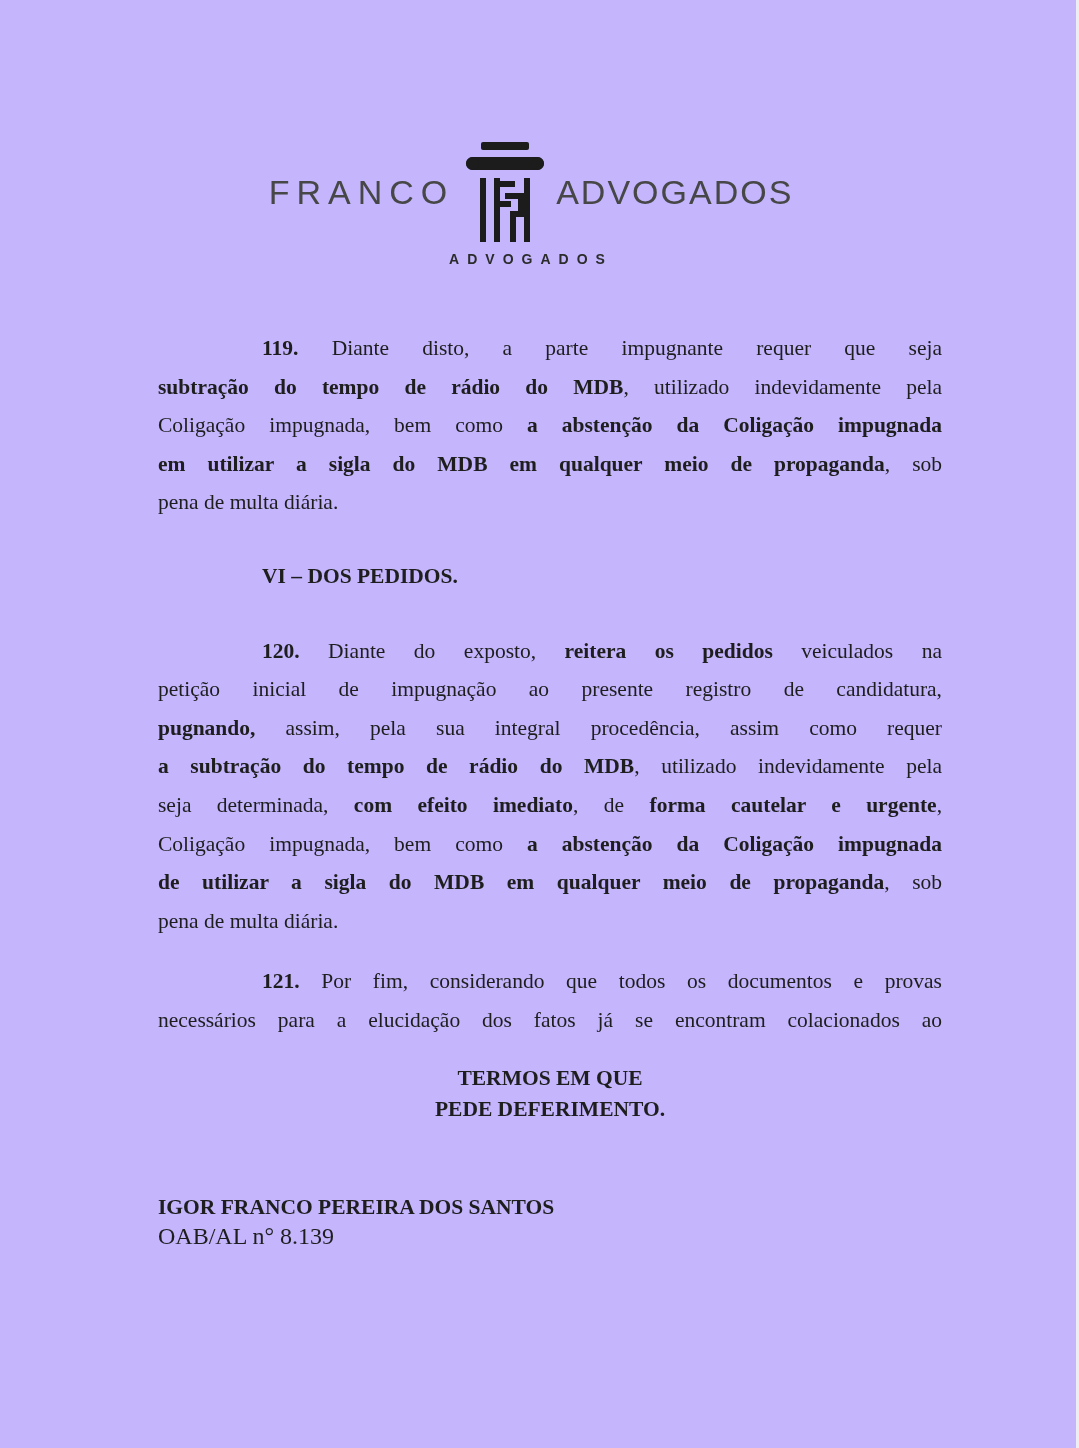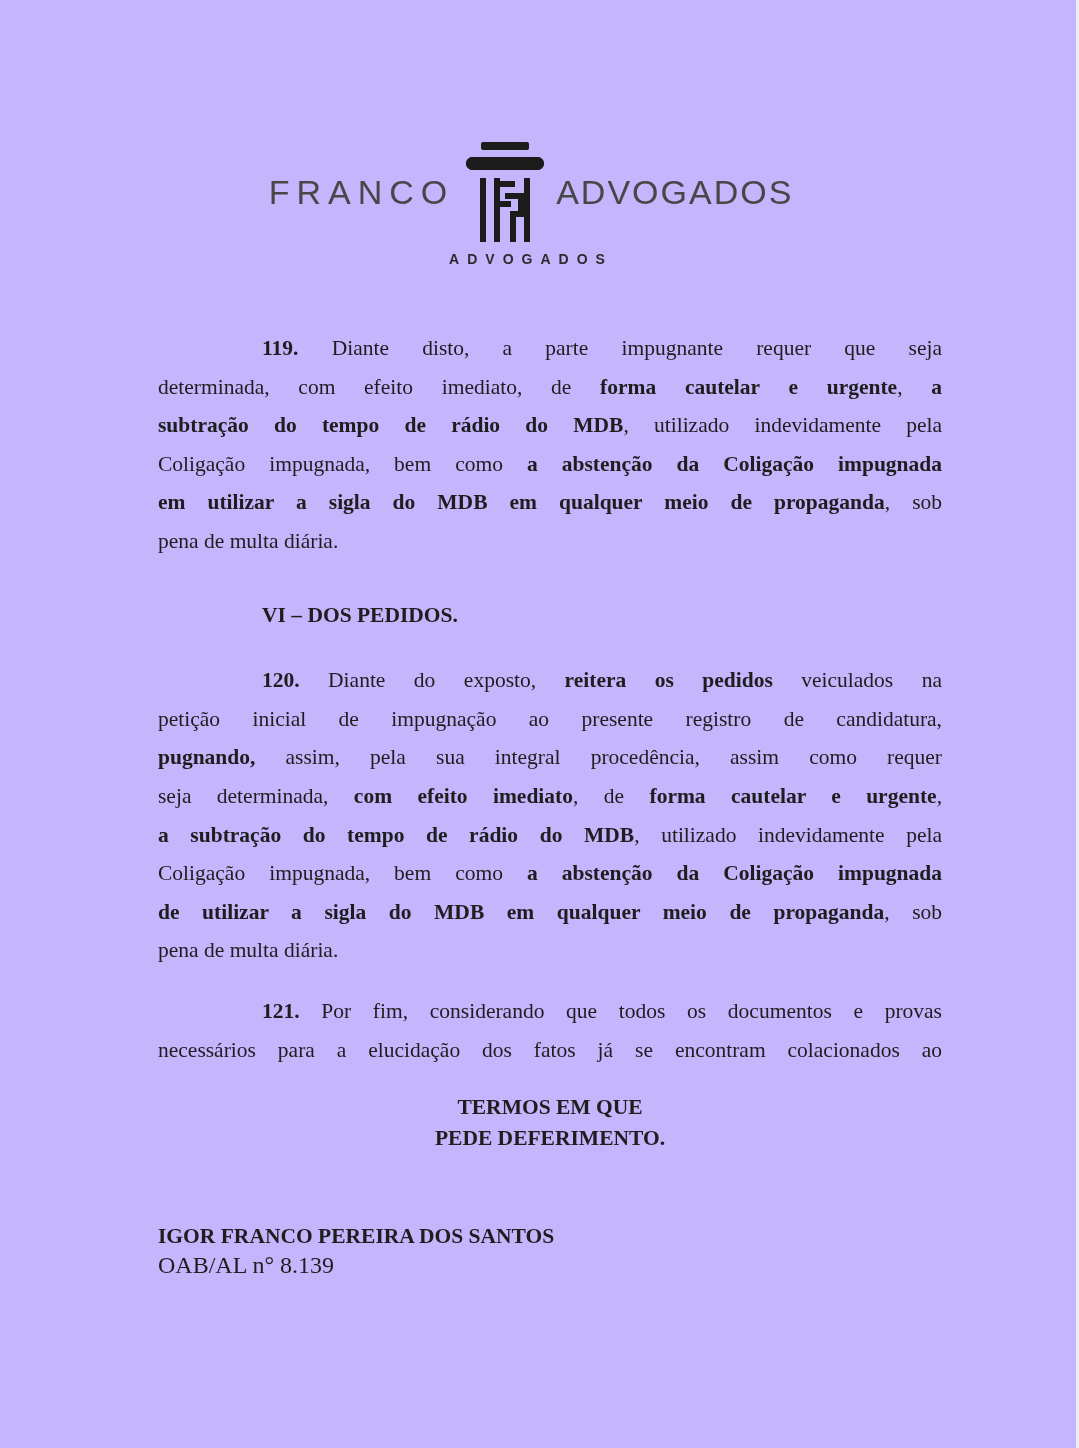--- a/index.html
+++ b/index.html
@@ -39,21 +39,21 @@
   }
   .line { white-space:normal; }
   .b { font-weight:700; }
   .i { font-style:italic; }
 
   .block.paragraph .line { text-align:justify; text-align-last:justify; text-justify:inter-word; }
   .block.paragraph .line.last { text-align-last:left; }
   .line.indent { padding-left:104px; }
   .block.paragraph + .block.paragraph { margin-top:22px; }
 
-  .block.section-heading { font-weight:700; padding-left:104px; margin-top:35px; margin-bottom:27px; }
+  .block.section-heading { font-weight:700; padding-left:104px; margin-top:35px; margin-bottom:36px; }
 
   .block.center-bold { text-align:center; font-weight:700; line-height:31px; margin-top:23px; }
   .block.closing     { text-align:center; line-height:30px; margin-top:35px; }
   .block.signature   { text-align:left; line-height:29px; margin-top:68px; }
   .block.signature .line:first-child { font-weight:700; }
   .block.signature .line.oab { font-size:24px; }
 </style>
 </head>
 <body>
 
@@ -82,35 +82,34 @@
           </svg>
         </span>
         <span class="firm-name firm-right">ADVOGADOS</span>
       </div>
       <div class="logo-subtitle">ADVOGADOS</div>
     </div>
 
     <div id="document-body">
         <div class="block paragraph">
           <div class="line indent"><span class="b">119.</span><span> Diante disto, a parte impugnante requer que seja</span></div>
-          <div class="line"><span>determinada, com efeito imediato, de </span><span class="b">forma cautelar e urgente</span><span>, </span><span class="b">a</span></div>
           <div class="line"><span class="b">subtração do tempo de rádio do MDB</span><span>, utilizado indevidamente pela</span></div>
           <div class="line"><span>Coligação impugnada, bem como </span><span class="b">a abstenção da Coligação impugnada</span></div>
           <div class="line"><span class="b">em utilizar a sigla do MDB em qualquer meio de propaganda</span><span>, sob</span></div>
           <div class="line last"><span>pena de multa diária.</span></div>
         </div>
         <div class="block section-heading">
           <div class="line last"><span class="b">VI – DOS PEDIDOS.</span></div>
         </div>
         <div class="block paragraph">
           <div class="line indent"><span class="b">120.</span><span> Diante do exposto, </span><span class="b">reitera os pedidos</span><span> veiculados na</span></div>
           <div class="line"><span>petição inicial de impugnação ao presente registro de candidatura,</span></div>
           <div class="line"><span class="b">pugnando,</span><span> assim, pela sua integral procedência, assim como requer</span></div>
+          <div class="line"><span class="b">a subtração do tempo de rádio do MDB</span><span>, utilizado indevidamente pela</span></div>
           <div class="line"><span>seja determinada, </span><span class="b">com efeito imediato</span><span>, de </span><span class="b">forma cautelar e urgente</span><span>,</span></div>
-          <div class="line"><span class="b">a subtração do tempo de rádio do MDB</span><span>, utilizado indevidamente pela</span></div>
           <div class="line"><span>Coligação impugnada, bem como </span><span class="b">a abstenção da Coligação impugnada</span></div>
           <div class="line"><span class="b">de utilizar a sigla do MDB em qualquer meio de propaganda</span><span>, sob</span></div>
           <div class="line last"><span>pena de multa diária.</span></div>
         </div>
         <div class="block paragraph">
           <div class="line indent"><span class="b">121.</span><span> Por fim, considerando que todos os documentos e provas</span></div>
           <div class="line"><span>necessários para a elucidação dos fatos já se encontram colacionados ao</span></div>
         </div>
         <div class="block center-bold">
           <div class="line"><span>TERMOS EM QUE</span></div>

